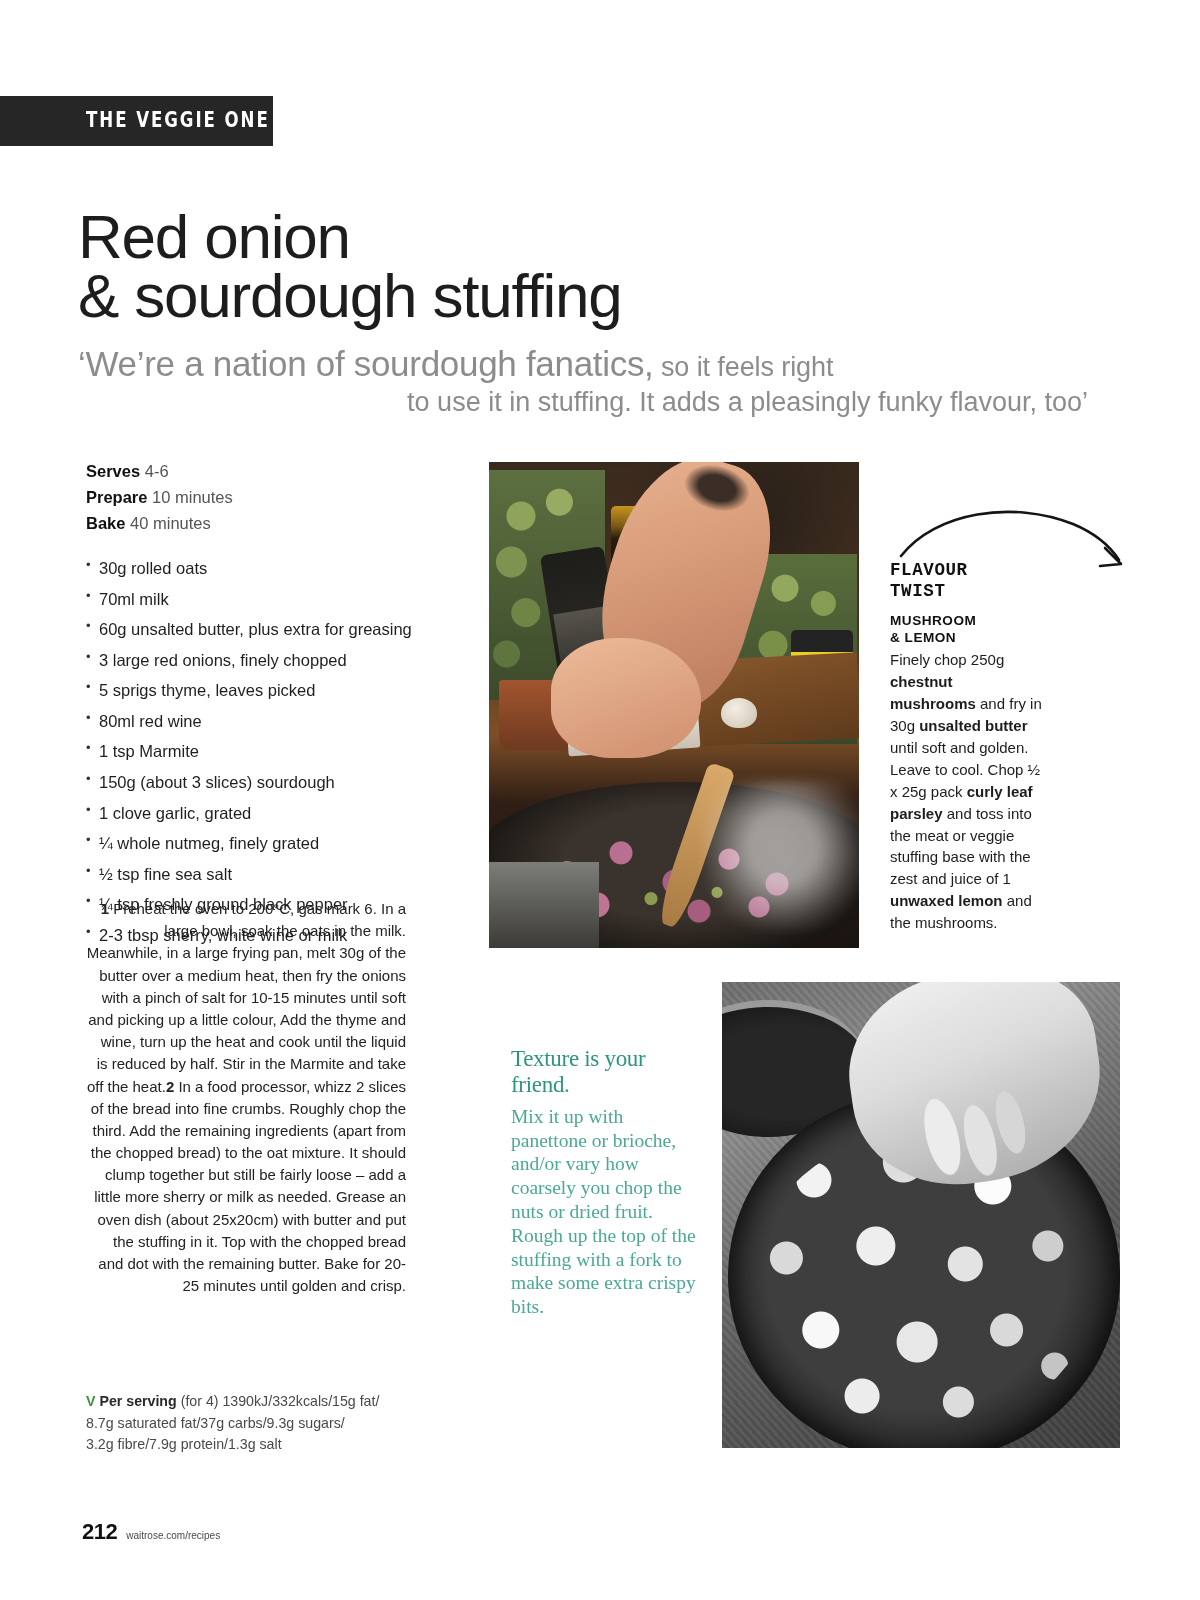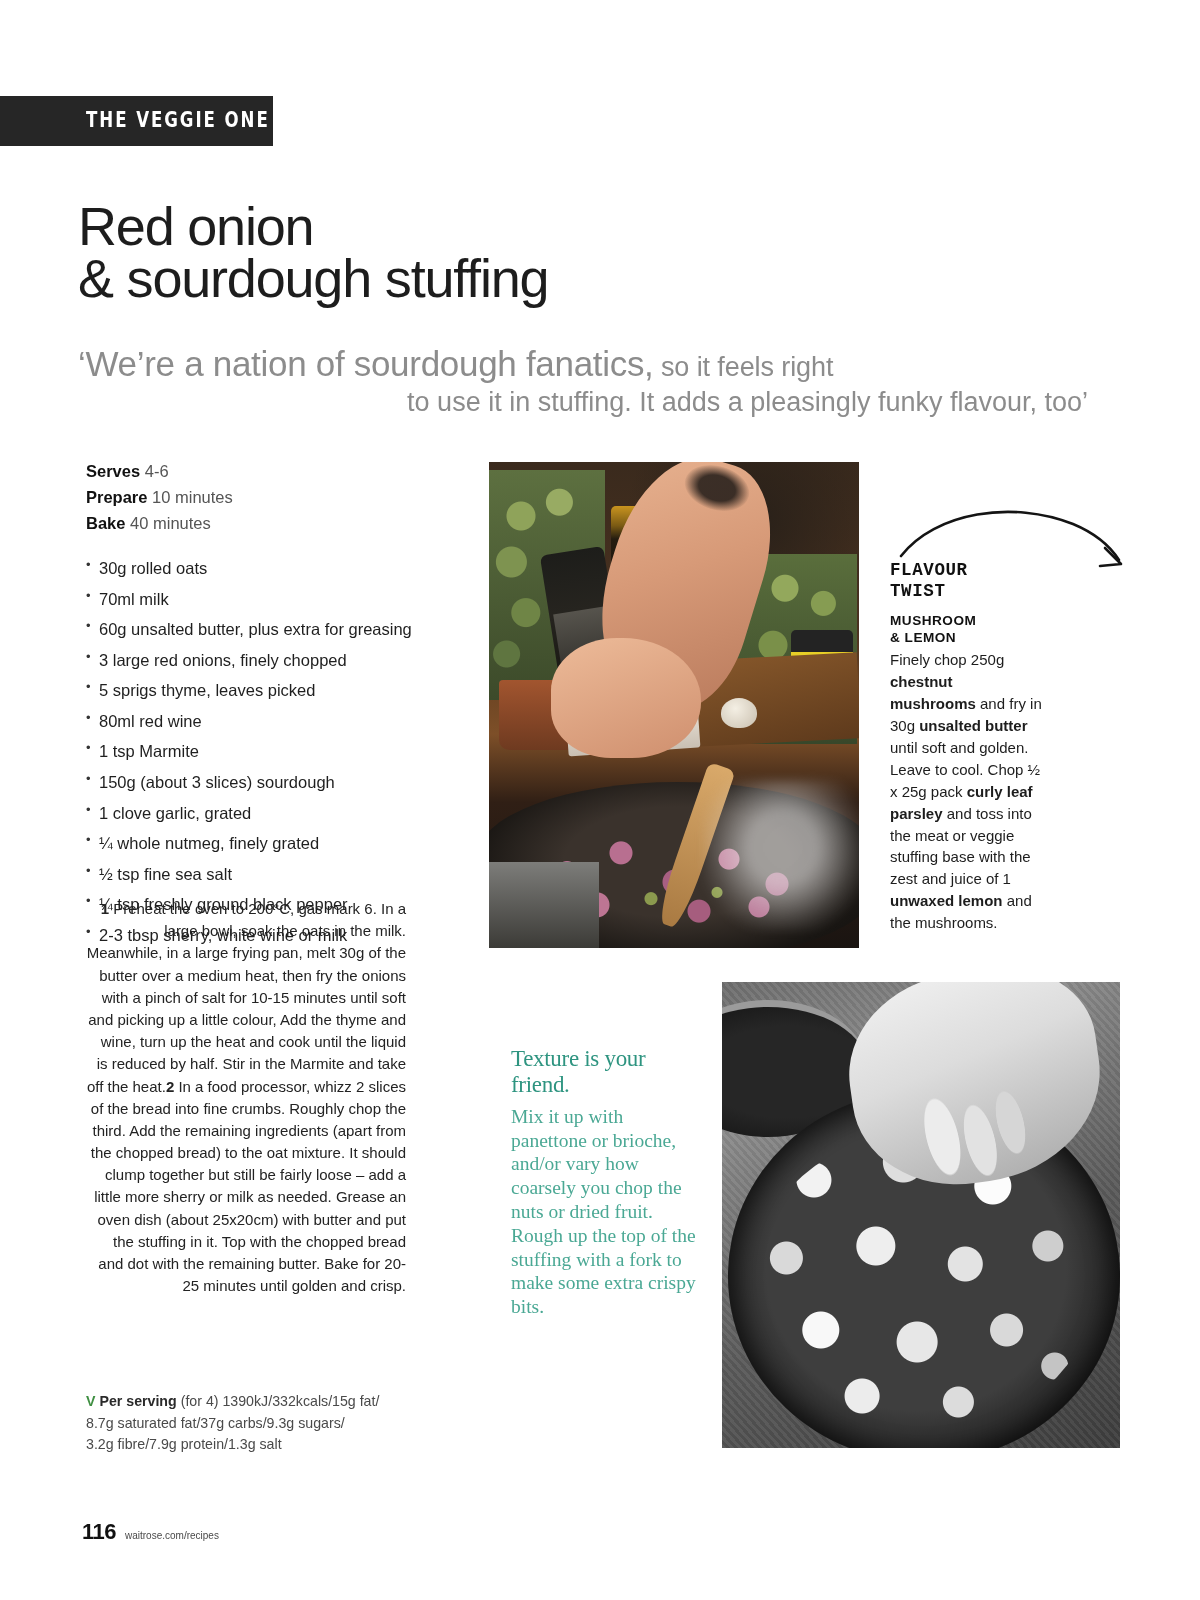--- a/index.html
+++ b/index.html
@@ -22,21 +22,21 @@
     position:absolute;left:86px;top:108px;
     font-family:"DejaVu Sans Condensed","Liberation Sans",sans-serif;
     font-weight:700;font-size:21px;letter-spacing:2.2px;
     color:#ffffff;
     transform:scaleX(0.88);transform-origin:left center;
   }
 
   
   .title{
     position:absolute;left:78px;top:165px;width:1060px;
-    font-size:54px;line-height:0.96;font-weight:400;
+    font-size:62px;line-height:0.96;font-weight:400;
     color:#1d1d1d;letter-spacing:-1.2px;
   }
   .title .l2{display:block;}
 
   
   .deck{
     position:absolute;left:78px;top:344px;width:1010px;
     color:#8c8c8c;font-weight:400;
   }
   .deck .big{font-size:35px;line-height:1.12;letter-spacing:-0.3px;}
@@ -261,21 +261,21 @@
   </div>
 
   <div class="nutrition">
     <span class="v">V</span>
     <span class="ps">Per serving</span><span> (for 4) 1390kJ/332kcals/15g fat/</span><br>
     <span>8.7g saturated fat/37g carbs/9.3g sugars/</span><br>
     <span>3.2g fibre/7.9g protein/1.3g salt</span>
   </div>
 
   <div class="folio">
-    <span class="num">116</span>
+    <span class="num">212</span>
     <span class="url">waitrose.com/recipes</span>
   </div>
 
   <div class="photo photo-top">
     <div class="pt-bg"></div>
     <div class="pt-herb-l"></div>
     <div class="pt-pot"></div>
     <div class="pt-bottle2"></div>
     <div class="pt-bottle"></div>
     <div class="pt-herb-r"></div>

